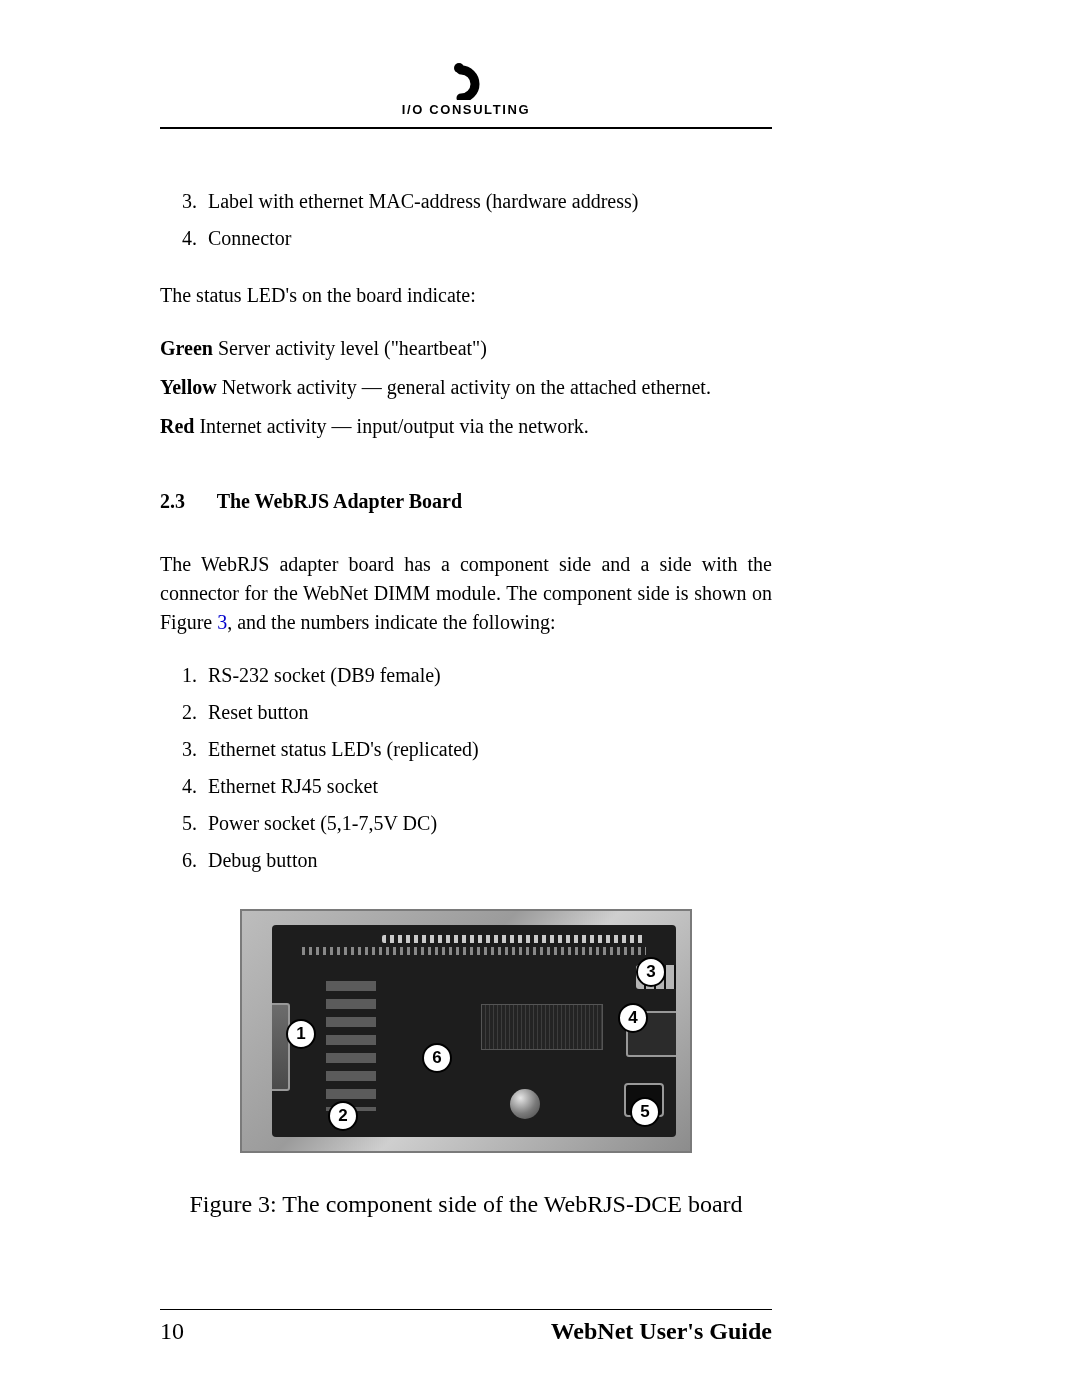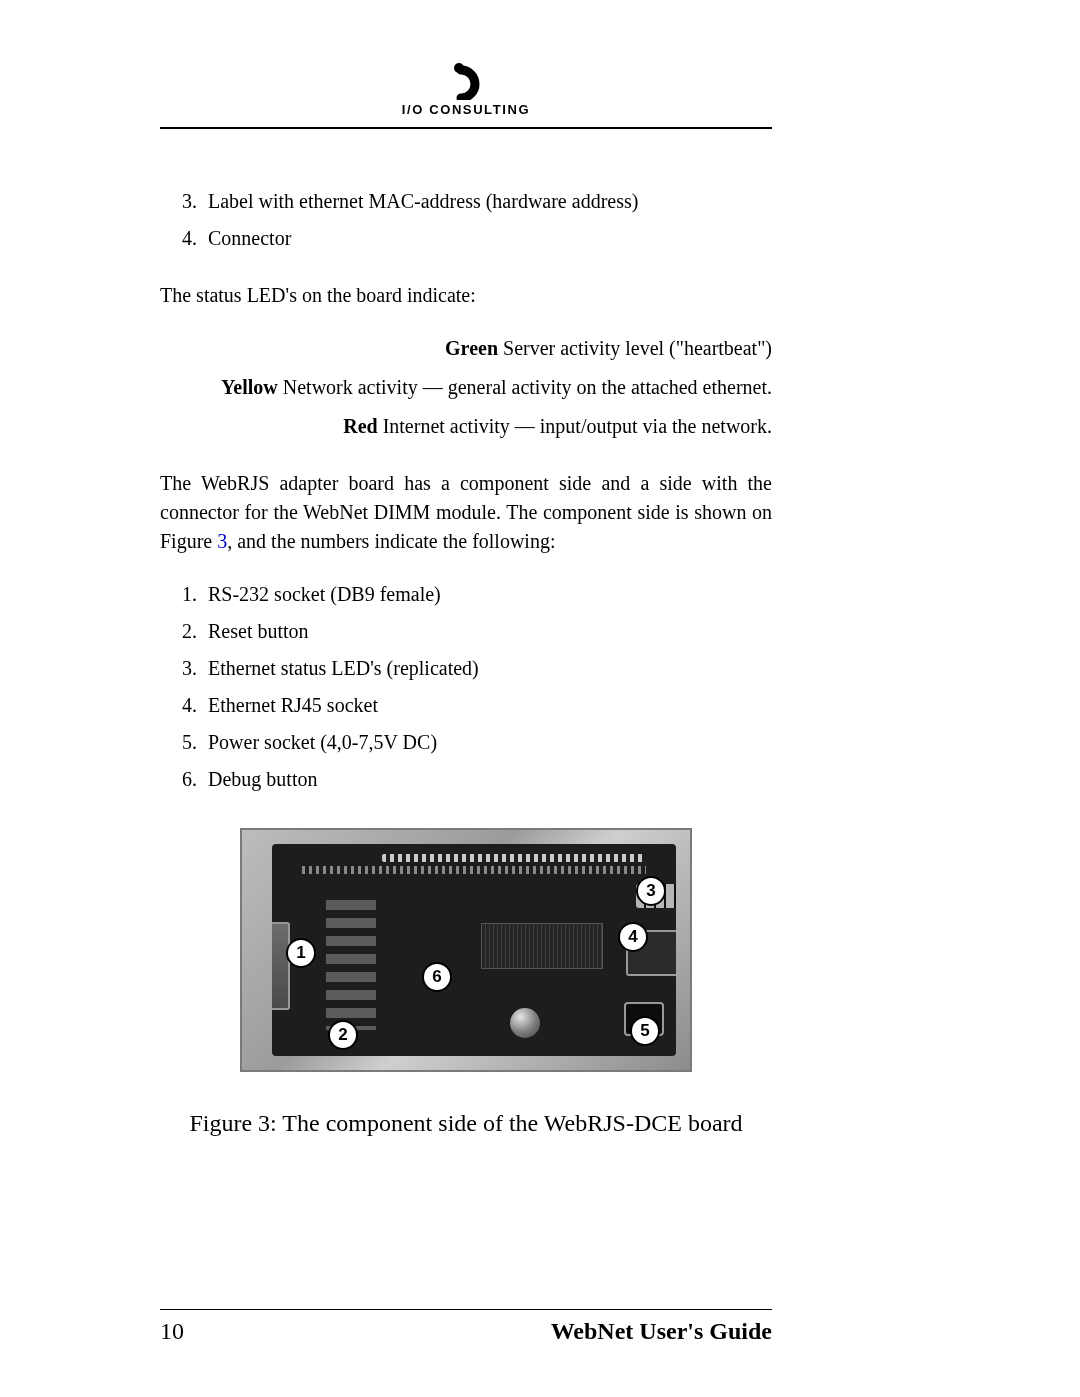--- a/index.html
+++ b/index.html
@@ -49,22 +49,21 @@
   }
   ol.numbered li {
     margin: 8px 0;
     padding-left: 6px;
   }
   p.para {
     margin: 0 0 24px 0;
     text-align: justify;
   }
   .desc-list {
-    margin: 0 0 28px 0;
-    text-align: right;
+    margin: 0 0 36px 0;
   }
   .desc-row {
     margin: 10px 0;
   }
   .term {
     font-weight: bold;
   }
   .subsection {
     margin-top: 46px;
     margin-bottom: 34px;
@@ -229,31 +228,37 @@
       <div class="desc-row">
         <span class="term">Yellow</span>
         <span>Network activity — general activity on the attached ethernet.</span>
       </div>
       <div class="desc-row">
         <span class="term">Red</span>
         <span>Internet activity — input/output via the network.</span>
       </div>
     </div>
 
+    <div class="subsection">
+      <span class="subsection-title">
+        <span class="subsection-num">2.3</span>
+        <span>The WebRJS Adapter Board</span>
+      </span>
+    </div>
 
     <p class="para">
       <span>The WebRJS adapter board has a component side and a side with the connector for the WebNet DIMM module. The component side is shown on Figure </span><span class="figref">3</span><span>, and the numbers indicate the following:</span>
     </p>
 
     <ol class="numbered">
       <li>RS-232 socket (DB9 female)</li>
       <li>Reset button</li>
       <li>Ethernet status LED's (replicated)</li>
       <li>Ethernet RJ45 socket</li>
-      <li>Power socket (4,0-7,5V DC)</li>
+      <li>Power socket (5,1-7,5V DC)</li>
       <li>Debug button</li>
     </ol>
 
     <div class="fig-wrap">
       <div class="board">
         <div class="pcb">
           <div class="pinrow"></div>
           <div class="pinrow2"></div>
           <div class="smdcol"></div>
           <div class="chip main"></div>

